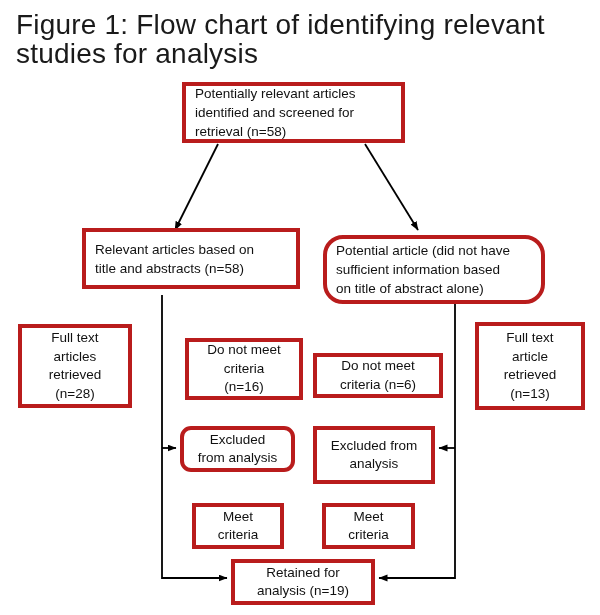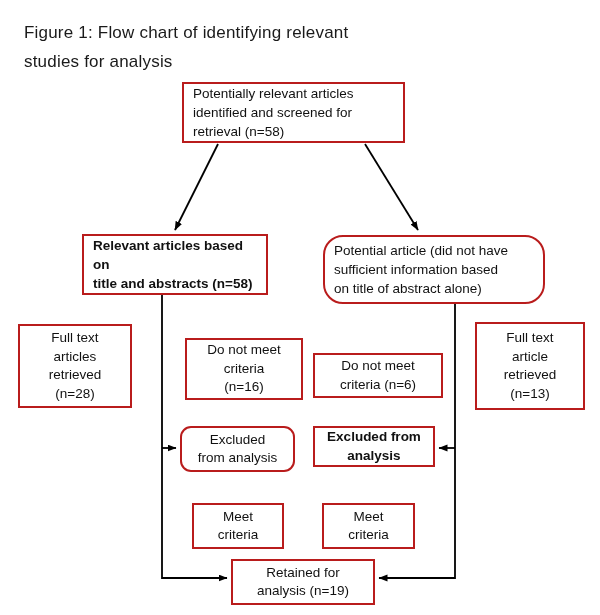--- a/index.html
+++ b/index.html
@@ -8,67 +8,67 @@
     width: 600px;
     height: 615px;
     background: #ffffff;
     font-family: "Liberation Sans", "DejaVu Sans", sans-serif;
     overflow: hidden;
   }
   .fig-title {
     position: absolute;
     left: 8px;
     top: 2px;
-    margin: 16px;
-    font-size: 17px;
+    margin: 8px;
+    font-size: 28px;
     font-weight: 400;
     line-height: 29px;
     color: #1a1a1a;
     white-space: pre-line;
     letter-spacing: 0.2px;
   }
   .connectors {
     position: absolute;
     left: 0; top: 0;
     width: 600px; height: 615px;
     z-index: 1;
     pointer-events: none;
   }
   .box {
     position: absolute;
     z-index: 2;
     box-sizing: border-box;
     background: #ffffff;
-    border: 2px solid #b91c1c;
+    border: 4px solid #b91c1c;
     color: #111111;
     font-size: 13.5px;
     line-height: 18.5px;
     white-space: pre-line;
     display: flex;
     align-items: center;
     justify-content: center;
     text-align: center;
     padding: 2px 4px;
   }
   .box--left {
     justify-content: flex-start;
     text-align: left;
     padding: 2px 6px 2px 9px;
     line-height: 19px;
   }
   
   .b-screened  { left: 182px; top:  82px; width: 223px; height: 61px; }
-  .b-relevant  { left:  82px; top: 234px; width: 186px; height: 61px; font-weight: bold; }
+  .b-relevant  { left:  82px; top: 228px; width: 218px; height: 61px; }
   .b-potential { left: 323px; top: 235px; width: 222px; height: 69px; border-radius: 20px; }
   .b-ft-left   { left:  18px; top: 324px; width: 114px; height: 84px; }
   .b-ft-right  { left: 475px; top: 322px; width: 110px; height: 88px; }
   .b-dnm-left  { left: 185px; top: 338px; width: 118px; height: 62px; }
   .b-dnm-right { left: 313px; top: 353px; width: 130px; height: 45px; }
   .b-exc-left  { left: 180px; top: 426px; width: 115px; height: 46px; border-radius: 11px; }
-  .b-exc-right { left: 313px; top: 426px; width: 122px; height: 41px; font-weight: bold; }
+  .b-exc-right { left: 313px; top: 426px; width: 122px; height: 58px; }
   .b-meet-left { left: 192px; top: 503px; width:  92px; height: 46px; }
   .b-meet-right{ left: 322px; top: 503px; width:  93px; height: 46px; }
   .b-retained  { left: 231px; top: 559px; width: 144px; height: 46px; }
 </style>
 </head>
 <body>
 
 <div class="stage">
 
   <h1 class="fig-title">Figure 1: Flow chart of identifying relevant

